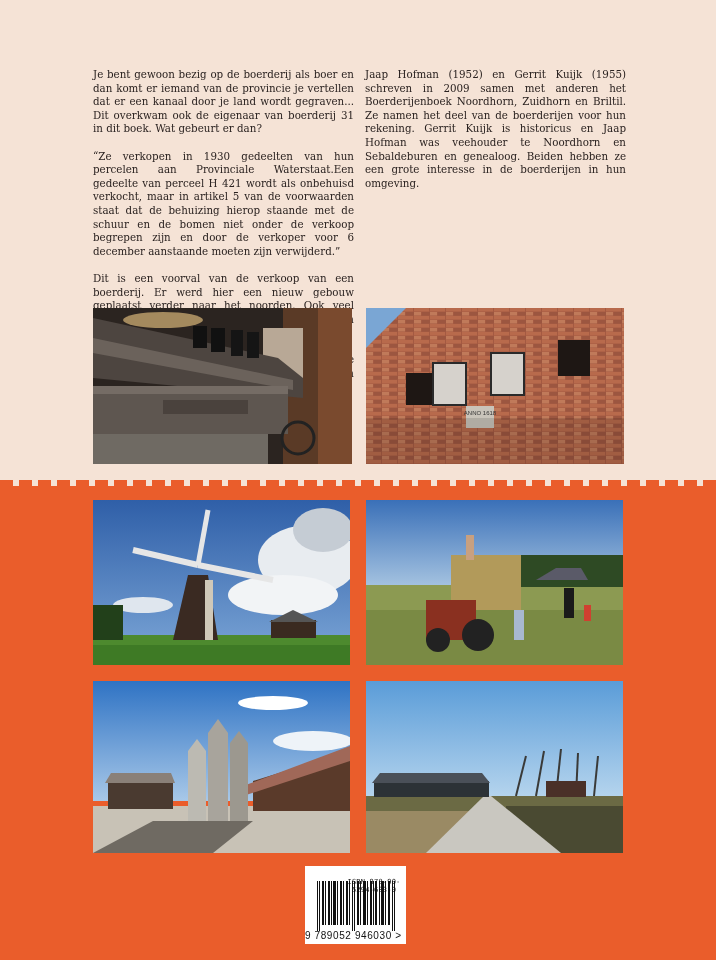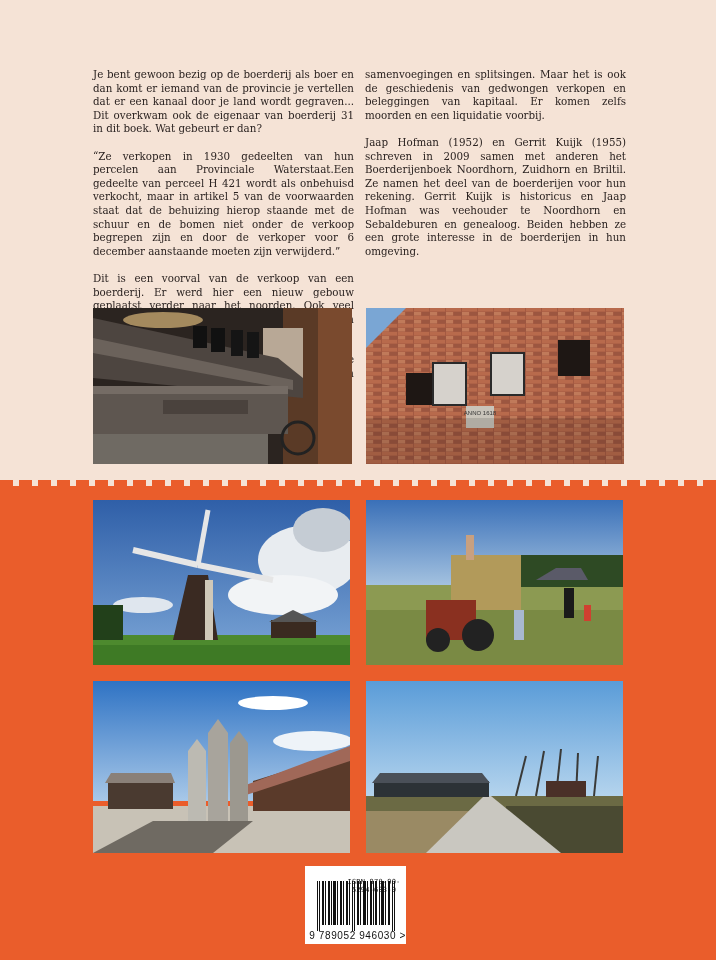--- a/index.html
+++ b/index.html
@@ -10,38 +10,37 @@
     background: repeating-linear-gradient(90deg, #ea5d2b 0px, #ea5d2b 13px, #f5e3d6 13px, #f5e3d6 19px); }
   .col { position:absolute; top:32px; width:261px; font-size:10.3px; line-height:13.6px; color:#2a2220; text-align:justify; hyphens:manual;margin-top:36px; }
   .col p { margin:0 0 13.6px 0; }
   .col.left { left:93px; }
   .col.right { left:365px; }
   .photo { position:absolute; overflow:hidden; }
   .photo svg { display:block; width:100%; height:100%; }
   .barcode { position:absolute; left:305px; top:866px; width:101px; height:78px; background:#fff; }
   .barcode .isbn { position:absolute; left:0; right:0; top:12px; text-align:center; font-family:"DejaVu Sans Mono", "Liberation Mono", monospace; font-size:7px; color:#111; letter-spacing:0.2px;padding-left:37px; }
   .barcode .bars { position:absolute; left:12px; top:15px; width:78px; height:50px; }
-  .barcode .digits { position:absolute; left:0; right:0; bottom:3px; text-align:right; font-family:"Liberation Sans", sans-serif; font-size:10px; color:#111; letter-spacing:0.6px; }
+  .barcode .digits { position:absolute; left:0; right:0; bottom:3px; text-align:left; font-family:"Liberation Sans", sans-serif; font-size:10px; color:#111; letter-spacing:0.6px; }
 </style>
 </head>
 <body>
 
 <div class="cream"></div>
 <div class="orange"></div>
 <div class="teeth"></div>
 
 <div class="col left">
   <p>Je bent gewoon bezig op de boerderij als boer en dan komt er iemand van de provincie je vertellen dat er een kanaal door je land wordt gegraven... Dit overkwam ook de eigenaar van boerderij 31 in dit boek. Wat gebeurt er dan?</p>
   <p>“Ze verkopen in 1930 gedeelten van hun percelen aan Provinciale Waterstaat.Een gedeelte van perceel H 421 wordt als onbehuisd verkocht, maar in artikel 5 van de voorwaarden staat dat de behuizing hierop staande met de schuur en de bomen niet onder de verkoop begrepen zijn en door de verkoper voor 6 december aanstaande moeten zijn verwijderd.”</p>
   <p>Dit is een voorval van de verkoop van een boerderij. Er werd hier een nieuw gebouw geplaatst verder naar het noorden. Ook veel andere verkopen van 202 boerderijen zijn gevolgd en beschreven in dit boek.</p>
   <p>Het geeft een beeld van veranderingen in de landbouw door de jaren heen. Veranderingen door bouw en afbraak,</p>
 </div>
 
 <div class="col right">
-  <p>samenvoegingen en splitsingen. Maar het is ook de ge­schiedenis van gedwongen verkopen en beleggingen van kapitaal. Er komen zelfs moorden en een liquidatie voor­bij.</p>
   <p>Jaap Hofman (1952) en Gerrit Kuijk (1955) schreven in 2009 samen met anderen het Boerderijenboek Noord­horn, Zuidhorn en Briltil. Ze namen het deel van de boer­derijen voor hun rekening. Gerrit Kuijk is historicus en Jaap Hofman was veehouder te Noordhorn en Sebalde­buren en genealoog. Beiden hebben ze een grote interes­se in de boerderijen in hun omgeving.</p>
 </div>
 
 <div class="photo" style="left:93px;top:308px;width:259px;height:156px;">
   <svg viewBox="0 0 259 156" preserveAspectRatio="none">
     <rect width="259" height="156" fill="#2b2420"></rect>
     <rect x="190" y="0" width="69" height="156" fill="#5a3a26"></rect>
     <rect x="225" y="0" width="34" height="156" fill="#7a4a2e"></rect>
     <rect x="170" y="20" width="40" height="60" fill="#b8a896"></rect>
     <polygon points="0,10 185,50 210,70 210,90 0,70" fill="#4d4540"></polygon>

